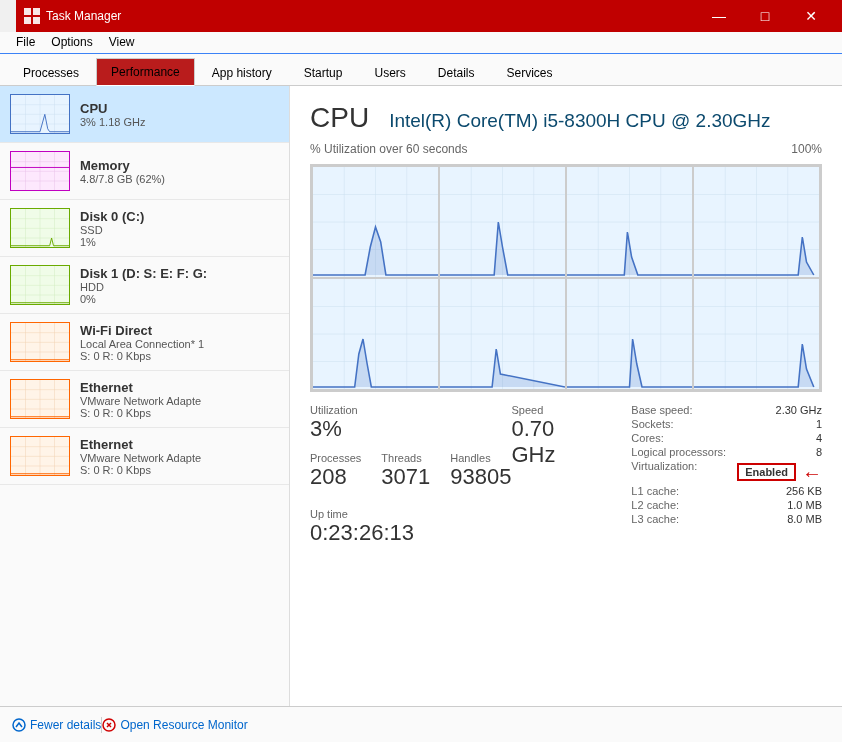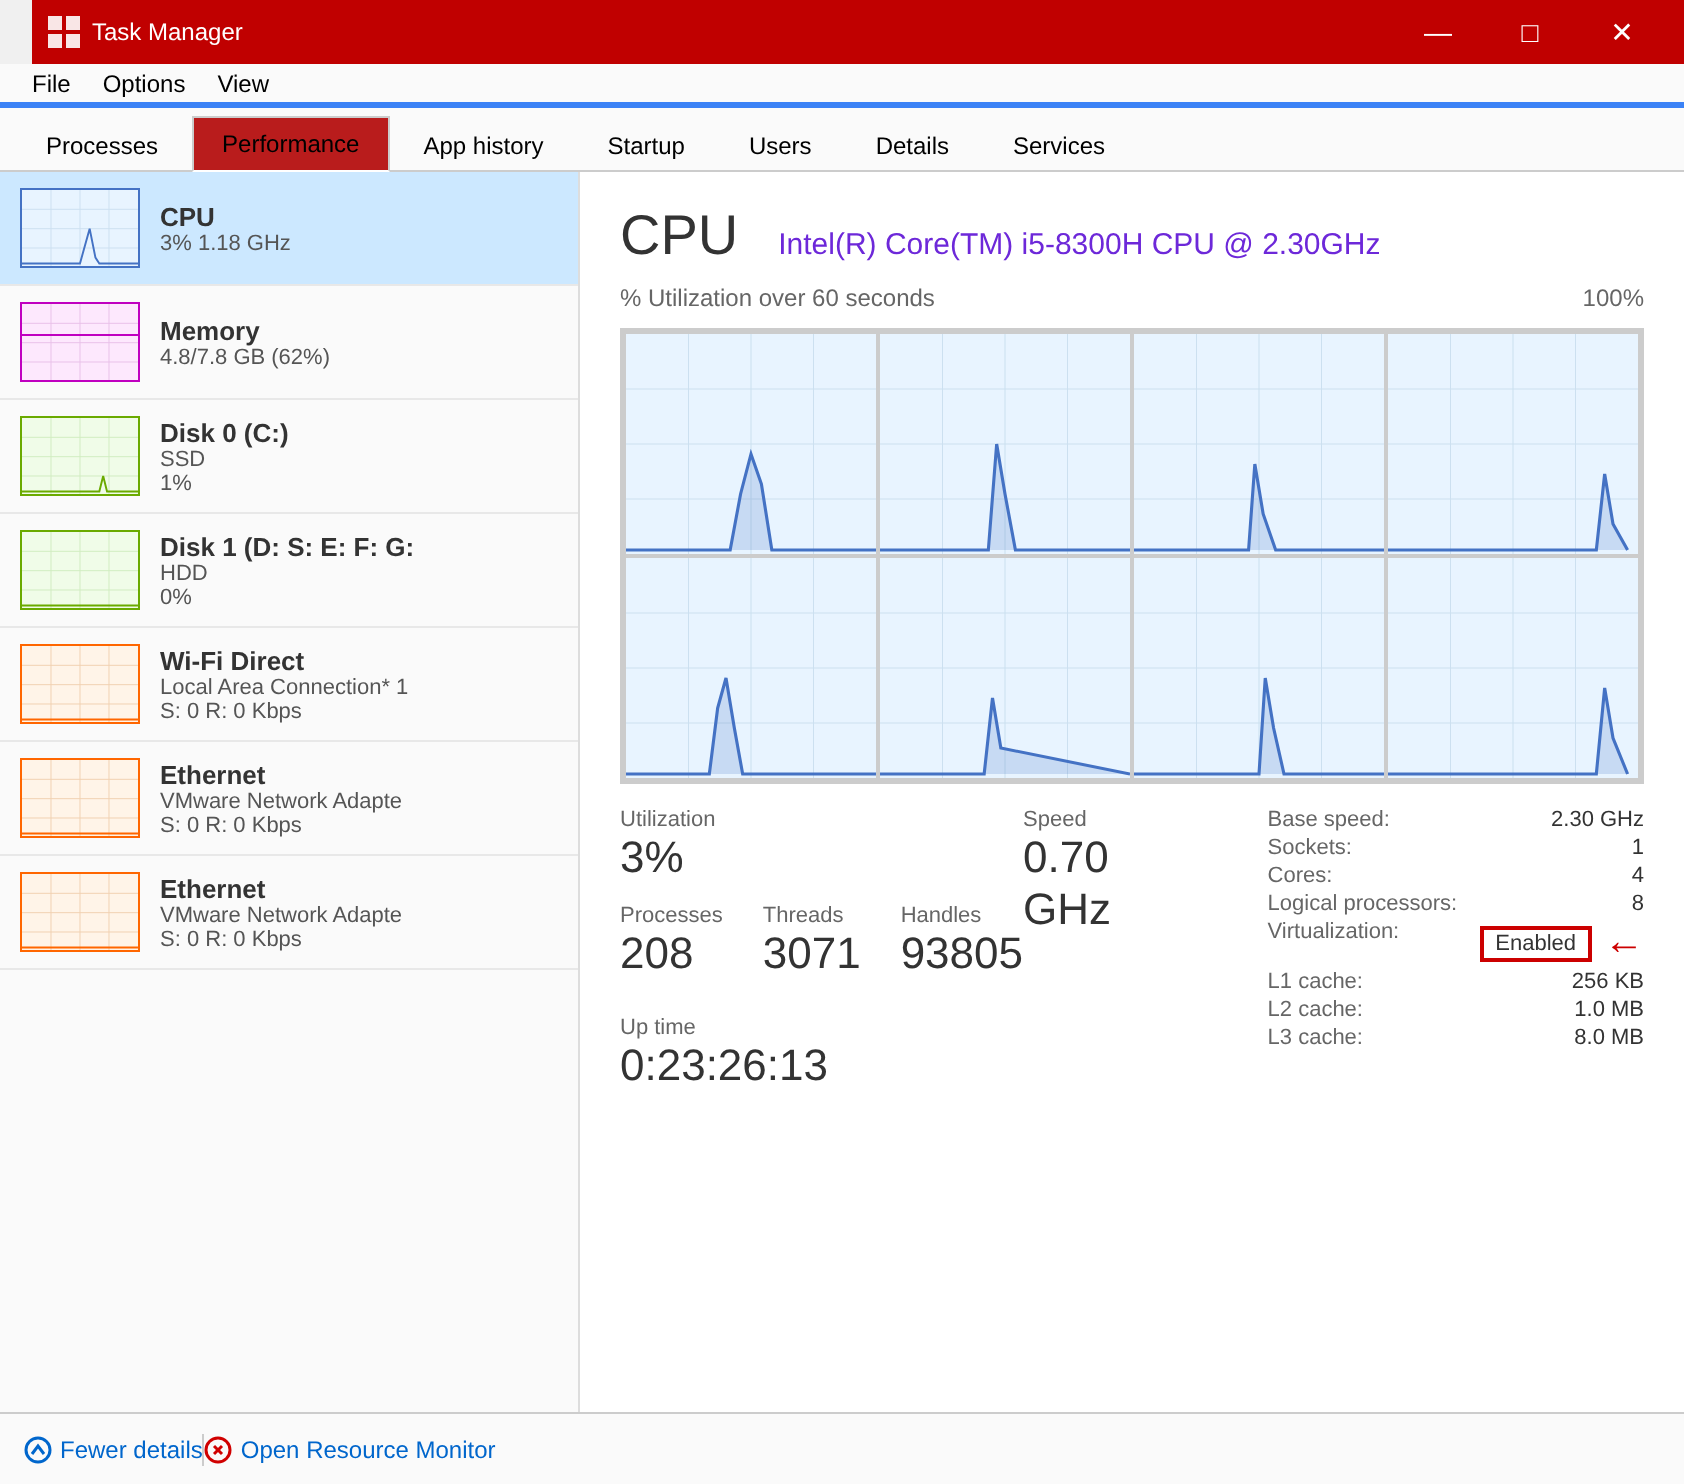--- a/index.html
+++ b/index.html
@@ -22,22 +22,22 @@
       color: white; font-size: 14px; cursor: pointer; display: flex;
       align-items: center; justify-content: center;
     }
 
     
     .menu-bar {
       background: #fafafa;
       display: flex;
       padding: 2px 8px;
       height: 22px;
-      align-items: center;
-      border-bottom: 3px solid #3b82f6;
+      align-items: flex-end;
+      border-bottom: 1px solid #3b82f6;
     }
     .menu-item {
       padding: 2px 8px;
       cursor: pointer;
       font-size: 12px;
     }
 
     
     .tab-bar {
       background: #fafafa;
@@ -123,21 +123,21 @@
       overflow-y: auto;
     }
 
     .detail-header {
       display: flex;
       align-items: baseline;
       margin-bottom: 8px;
       gap: 20px;
     }
     .detail-title { font-size: 28px; font-weight: 300; color: #333; }
-    .detail-subtitle { font-size: 15px; color: #6d28d9; }
+    .detail-subtitle { font-size: 19px; color: #0c4a6e; }
 
     .utilization-label { font-size: 12px; color: #666; margin-bottom: 4px; }
 
     
     .cpu-graph-container {
       border: 1px solid #ccc;
       background: #e8f0f8;
       margin-bottom: 12px;
     }
     .cpu-grid {
@@ -171,21 +171,21 @@
     .info-table { width: 100%; }
     .info-row { display: flex; justify-content: space-between; margin-bottom: 2px; gap: 40px; }
     .info-key { font-size: 11px; color: #666; }
     .info-val { font-size: 11px; color: #333; font-weight: 500; }
 
     .virtualization-highlight {
       display: inline-block;
       border: 2px solid #cc0000;
       padding: 1px 6px;
       color: #333;
-      font-weight: 400;
+      font-weight: 700;
     }
 
     
     .bottom-bar {
       background: #fafafa;
       border-top: 1px solid #ccc;
       height: 36px;
       display: flex;
       align-items: center;
       padding: 0 12px;

